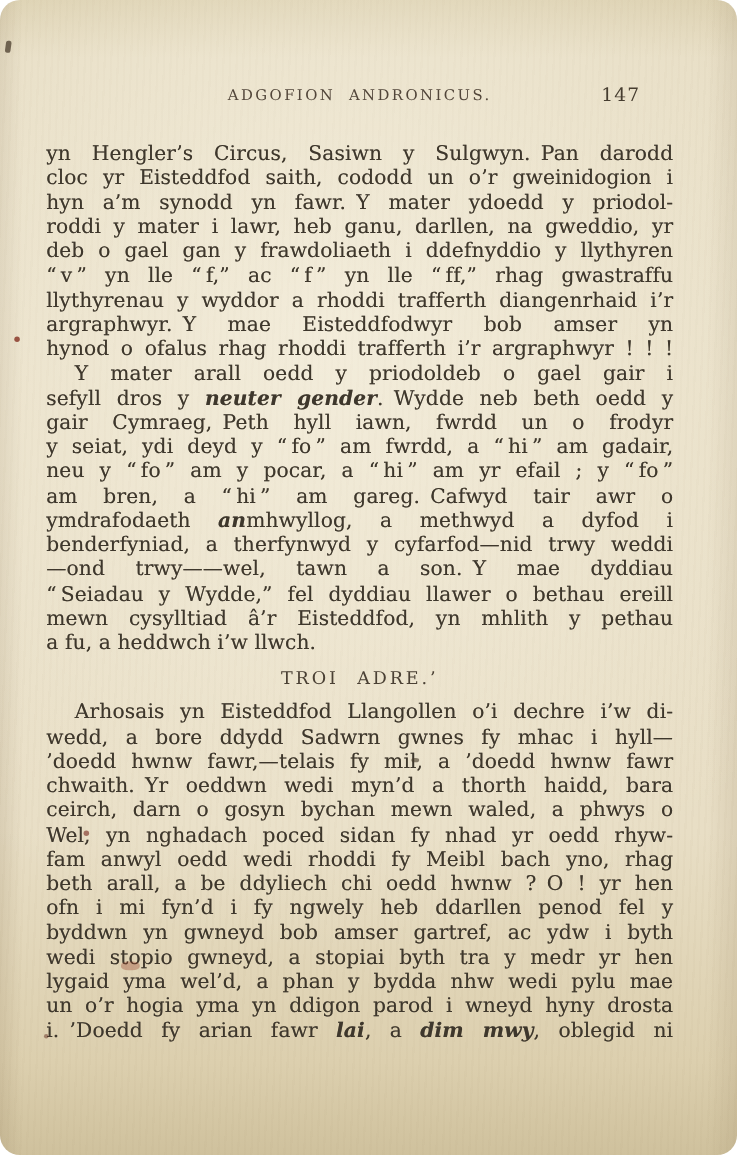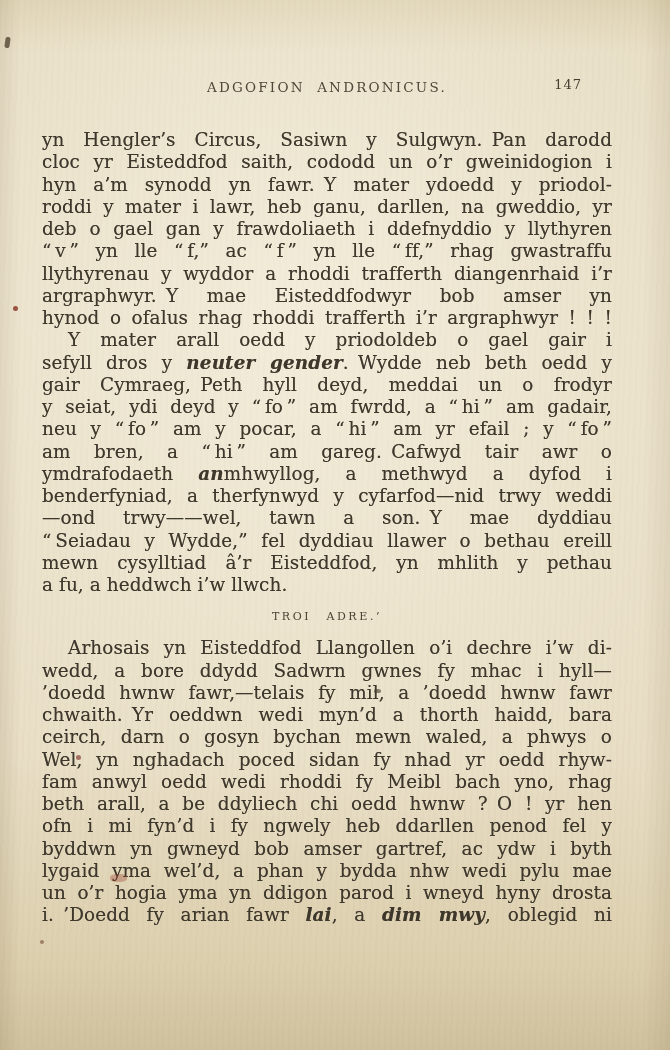--- a/index.html
+++ b/index.html
@@ -6,50 +6,51 @@
   .page{
     position:relative;
     width:670px;height:1050px;
     overflow:hidden;
     font-family:"DejaVu Serif","Liberation Serif",serif;
     background:
       radial-gradient(ellipse 130% 85% at 45% 30%, rgba(255,252,242,0.50), rgba(255,250,236,0) 62%),
       linear-gradient(to right, rgba(125,103,70,0.14), rgba(125,103,70,0) 3%, rgba(125,103,70,0) 96%, rgba(125,103,70,0.12)),
       repeating-linear-gradient(92deg, rgba(150,128,92,0.035) 0 2px, rgba(150,128,92,0) 2px 6px),
       linear-gradient(to bottom, #dbcfae 0, #e6dcc2 5%, #e8dec5 72%, #dccfae 92%, #cfc19d 100%);
+    border-radius: 18px;
   }
   .running-head{
     position:absolute;left:42px;top:79px;width:570px;height:20px;
     text-align:center;
     font-size:13.5px;letter-spacing:2.2px;word-spacing:6px;
     color:#52463a;
   }
   .page-number{
     position:absolute;right:30px;top:-2px;
-    font-size:13px;letter-spacing:1px;word-spacing:0;color:#463d30;
+    font-size:17px;letter-spacing:1px;word-spacing:0;color:#463d30;
   }
   .text-block{
     position:absolute;left:42px;top:129px;width:570px;
     color:#3e372c;
     font-size:18.4px;
     letter-spacing:0.1px;
     text-shadow:0 0 0.5px rgba(62,55,44,0.55);
   }
   .line{
     height:22.25px;line-height:22.25px;
     text-align:justify;text-align-last:justify;
     white-space:normal;
   }
   .line.last{text-align-last:left;}
   .line.indent{text-indent:26px;}
   .line.heading{
     margin-top:11px;margin-bottom:10px;
     height:20px;line-height:20px;
     text-align:center;text-align-last:center;
-    font-size:11px;letter-spacing:2.6px;word-spacing:9px;
+    font-size:16px;letter-spacing:2.6px;word-spacing:9px;
     color:#4a4034;text-shadow:none;
   }
   .line em{font-style:italic;font-weight:bold;}
   .speck{position:absolute;border-radius:50%;}
   .speck-ink-topleft{left:5px;top:37px;width:5px;height:11px;background:rgba(74,60,44,0.75);border-radius:2px;transform:rotate(8deg);}
   .speck-red-margin{left:13px;top:306px;width:5px;height:5px;background:rgba(138,58,42,0.85);}
   .speck-red-small{left:76px;top:755px;width:5px;height:5px;background:rgba(120,40,30,0.6);}
   .speck-stain-yma{left:110px;top:874px;width:17px;height:8px;background:rgba(152,62,40,0.35);border-radius:40%;}
   .speck-dot-haidd{left:374px;top:689px;width:7px;height:4px;background:rgba(70,58,42,0.6);border-radius:40%;}
   .speck-dot-lastline{left:40px;top:940px;width:4px;height:4px;background:rgba(110,60,45,0.55);}
@@ -68,41 +69,42 @@
       <div class="line">cloc yr Eisteddfod saith, cododd un o’r gweinidogion i</div>
       <div class="line">hyn a’m synodd yn fawr. Y mater ydoedd y priodol-</div>
       <div class="line">roddi y mater i lawr, heb ganu, darllen, na gweddio, yr</div>
       <div class="line">deb o gael gan y frawdoliaeth i ddefnyddio y llythyren</div>
       <div class="line">“ v ” yn lle “ f,” ac “ f ” yn lle “ ff,” rhag gwastraffu</div>
       <div class="line">llythyrenau y wyddor a rhoddi trafferth diangenrhaid i’r</div>
       <div class="line">argraphwyr. Y mae Eisteddfodwyr bob amser yn</div>
       <div class="line">hynod o ofalus rhag rhoddi trafferth i’r argraphwyr ! ! !</div>
       <div class="line indent">Y mater arall oedd y priodoldeb o gael gair i</div>
       <div class="line">sefyll dros y <em>neuter gender</em>. Wydde neb beth oedd y</div>
-      <div class="line">gair Cymraeg, Peth hyll deyd, meddai un o frodyr</div>
+      <div class="line">gair Cymraeg, Peth hyll iawn, fwrdd un o frodyr</div>
       <div class="line">y seiat, ydi deyd y “ fo ” am fwrdd, a “ hi ” am gadair,</div>
       <div class="line">neu y “ fo ” am y pocar, a “ hi ” am yr efail ; y “ fo ”</div>
       <div class="line">am bren, a “ hi ” am gareg. Cafwyd tair awr o</div>
       <div class="line">ymdrafodaeth <em>an</em>mhwyllog, a methwyd a dyfod i</div>
       <div class="line">benderfyniad, a therfynwyd y cyfarfod—nid trwy weddi</div>
       <div class="line">—ond trwy——wel, tawn a son. Y mae dyddiau</div>
       <div class="line">“ Seiadau y Wydde,” fel dyddiau llawer o bethau ereill</div>
       <div class="line">mewn cysylltiad â’r Eisteddfod, yn mhlith y pethau</div>
       <div class="line last">a fu, a heddwch i’w llwch.</div>
       <div class="line heading">TROI ADRE.’</div>
       <div class="line indent">Arhosais yn Eisteddfod Llangollen o’i dechre i’w di-</div>
       <div class="line">wedd, a bore ddydd Sadwrn gwnes fy mhac i hyll—</div>
       <div class="line">’doedd hwnw fawr,—telais fy mil, a ’doedd hwnw fawr</div>
       <div class="line">chwaith. Yr oeddwn wedi myn’d a thorth haidd, bara</div>
       <div class="line">ceirch, darn o gosyn bychan mewn waled, a phwys o</div>
       <div class="line">Wel, yn nghadach poced sidan fy nhad yr oedd rhyw-</div>
       <div class="line">fam anwyl oedd wedi rhoddi fy Meibl bach yno, rhag</div>
       <div class="line">beth arall, a be ddyliech chi oedd hwnw ? O ! yr hen</div>
       <div class="line">ofn i mi fyn’d i fy ngwely heb ddarllen penod fel y</div>
       <div class="line">byddwn yn gwneyd bob amser gartref, ac ydw i byth</div>
+      <div class="line">wedi stopio gwneyd, a stopiai byth tra y medr yr hen</div>
       <div class="line">lygaid yma wel’d, a phan y bydda nhw wedi pylu mae</div>
       <div class="line">un o’r hogia yma yn ddigon parod i wneyd hyny drosta</div>
       <div class="line">i. ’Doedd fy arian fawr <em>lai</em>, a <em>dim mwy</em>, oblegid ni</div>
     </div>
 
   <div class="speck speck-ink-topleft"></div>
   <div class="speck speck-red-margin"></div>
   <div class="speck speck-red-small"></div>
   <div class="speck speck-stain-yma"></div>
   <div class="speck speck-dot-haidd"></div>

